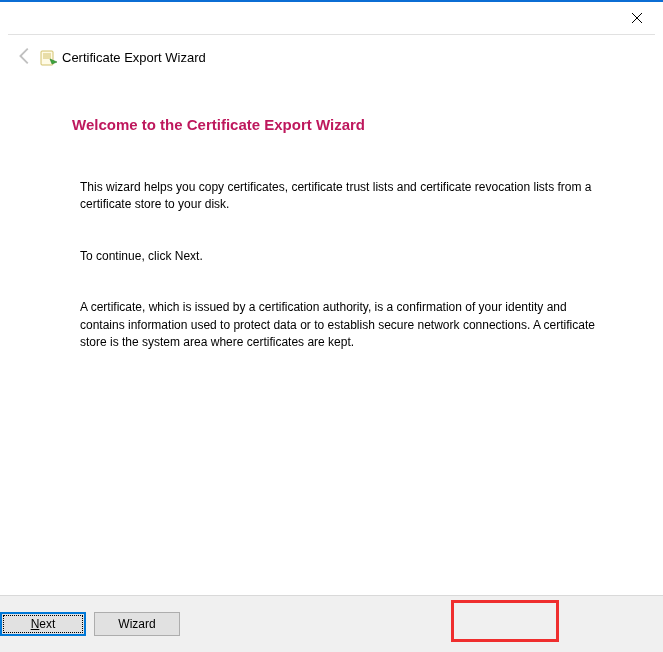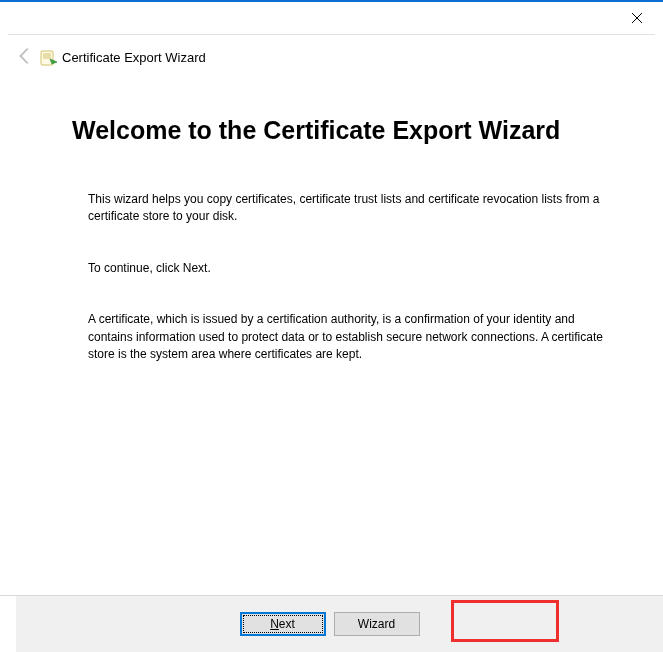--- a/index.html
+++ b/index.html
@@ -4,24 +4,24 @@
 <style>
   html,body{margin:0;padding:0;font-family:"Segoe UI",Tahoma,sans-serif;font-size:12px;color:#000;background:#fff}
   .window{width:663px;height:652px;position:relative;box-sizing:border-box;border-top:2px solid #0b6dd4}
   .titlebar{height:32px;display:flex;align-items:center;justify-content:flex-end;padding-right:6px}
   .close-btn{width:40px;height:28px;display:flex;align-items:center;justify-content:center;background:transparent}
   .header-sep{margin:0 8px;height:1px;background:#e1e1e1}
   .header-area{display:flex;align-items:center;gap:4px;padding:10px 0 10px 14px}
   .back-arrow{color:#bfbfbf;font-size:20px;line-height:1}
   .wizard-title{font-size:13px;color:#000}
   .content{padding:36px 60px 0 72px}
-  .heading{font-size:25px;font-weight:700;color:#000000;margin:0 0 46px 0}
-  .para{font-size:12px;line-height:1.45;margin:0 0 34px 16px;max-width:520px}
+  .heading{font-size:15px;font-weight:700;color:#be185d;margin:0 0 46px 0}
+  .para{font-size:12px;line-height:1.45;margin:0 0 34px 8px;max-width:520px}
   .footer-sep{position:absolute;left:0;right:0;bottom:56px;height:1px;background:#d9d9d9}
-  .footer{position:absolute;left:16px;right:0;bottom:0;height:56px;display:flex;align-items:center;justify-content:center;padding-right:20px;gap:8px;background:#f0f0f0}
+  .footer{position:absolute;left:0;right:0;bottom:0;height:56px;display:flex;align-items:center;justify-content:flex-start;padding-right:20px;gap:8px;background:#f0f0f0}
   .btn{min-width:86px;height:24px;border:1px solid #adadad;background:#e1e1e1;font-family:inherit;font-size:12px;color:#000;padding:0 10px}
   .btn-default{background:#e1e1e1;border:2px solid #0078d7;outline:1px dotted #000;outline-offset:-4px}
   .underline-first::first-letter{text-decoration:underline}
   .highlight-box{position:absolute;right:104px;bottom:10px;width:102px;height:36px;border:3px solid #ef2e2e;pointer-events:none}
   
   .cert-icon{width:18px;height:18px;position:relative}
   .cert-icon svg{width:18px;height:18px}
 </style>
 </head>
 <body>

